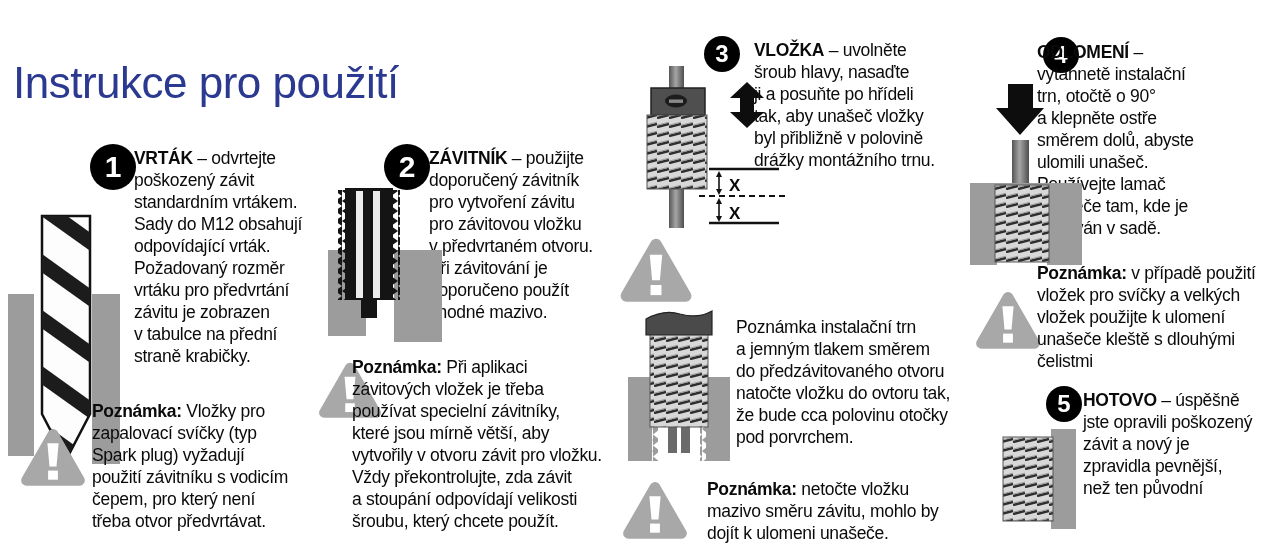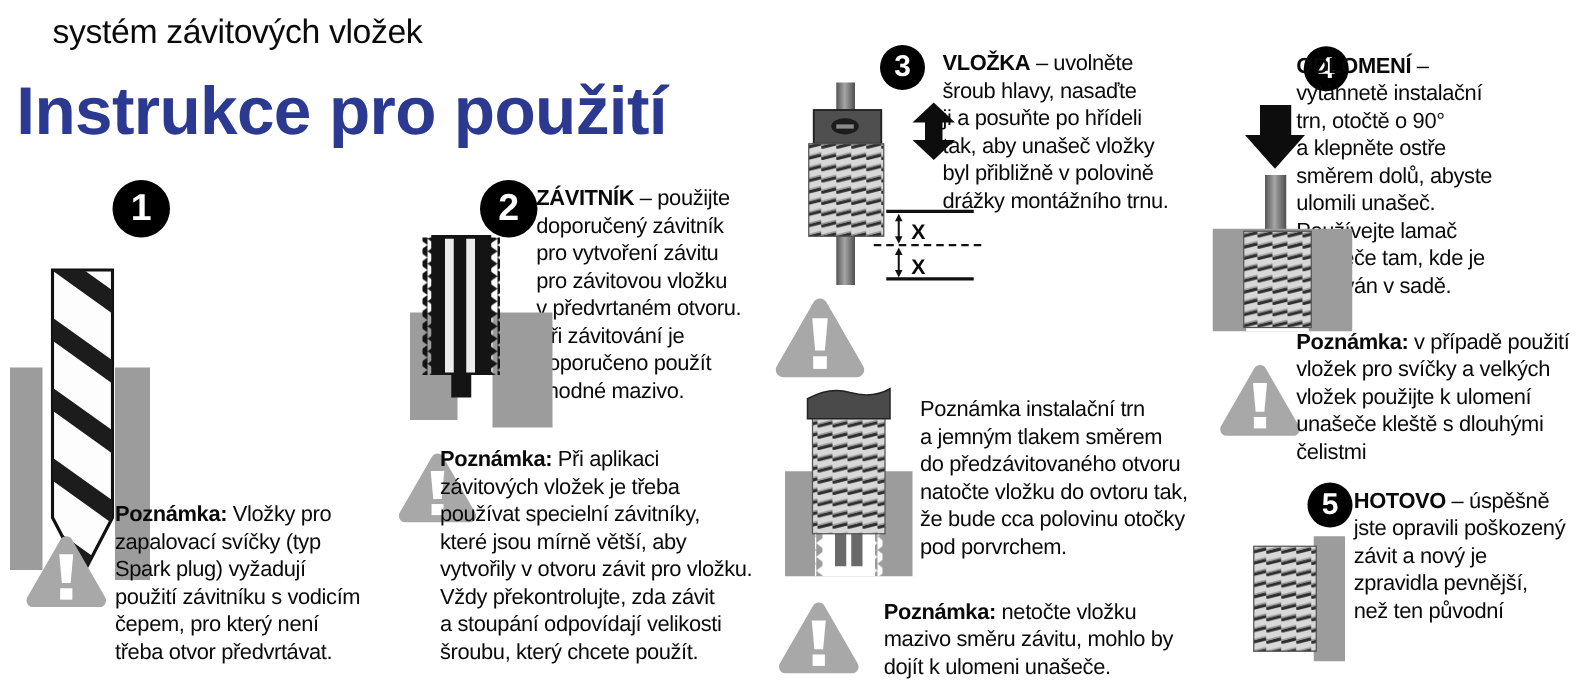--- a/index.html
+++ b/index.html
@@ -3,21 +3,21 @@
 <meta charset="utf-8">
 <style>
   * { margin:0; padding:0; box-sizing:border-box; }
   html,body { background:#fff; }
   .page {
     position:relative; width:1269px; height:557px; background:#ffffff;
     font-family:"Liberation Sans", sans-serif; color:#0a0a0a; overflow:hidden;
   }
   .abs { position:absolute; }
   .subtitle { font-size:27px; letter-spacing:-0.3px; color:#0a0a0a; }
-  .title { font-size:54px; letter-spacing:-0.5px; color:#2B3990;font-weight:bold; }
+  .title { font-size:44px; letter-spacing:-0.5px; color:#2B3990; }
   .badge {
     background:#000; color:#fff; border-radius:50%;
     display:flex; align-items:center; justify-content:center; font-weight:bold;
   }
   .badge.lg { width:46px; height:46px; font-size:30px; }
   .badge.sm { width:36px; height:36px; font-size:24px; }
   .step-text, .note-text, .para-text {
     font-size:17.5px; line-height:22px; white-space:pre-line; letter-spacing:-0.3px;
   }
   b { font-weight:bold;margin-top:10px; }
@@ -53,24 +53,33 @@
           <polygon points="0,0 7,5.5 0,11" fill="#ffffff"></polygon>
         </pattern>
       <symbol id="warn" viewBox="0 0 100 90">
         <path d="M50,11 L88,77 L12,77 Z" fill="#a8a8a8" stroke="#a8a8a8" stroke-width="15" stroke-linejoin="round"></path>
         <polygon points="42,24 58,24 55,57 45,57" fill="#fff"></polygon>
         <rect x="43" y="63" width="14" height="13" fill="#fff"></rect>
       </symbol>
     </defs>
   </svg>
 
-  <div class="abs subtitle" style="left:42px;top:10px">systém závitových vložek</div>
   <div class="abs title" style="left:13px;top:58px">Instrukce pro použití</div>
 
   <div class="abs badge lg" style="left:90px;top:144px">1</div>
+  <div class="abs step-text" style="left:134px;top:147px;width:240px"><b>VRTÁK</b><span> – odvrtejte
+poškozený závit
+standardním vrtákem.
+Sady do M12 obsahují
+odpovídající vrták.
+Požadovaný rozměr
+vrtáku pro předvrtání
+závitu je zobrazen
+v tabulce na přední
+straně krabičky.</span></div>
 
   <svg class="abs" style="left:2px;top:214px" width="122" height="258" viewBox="0 0 122 258">
     <rect x="6" y="80" width="26" height="162" fill="#9c9c9c"></rect>
     <rect x="90" y="80" width="28" height="170" fill="#9c9c9c"></rect>
     <defs>
         <clipPath id="dclip">
           <polygon points="40,2 88,2 88,200 64,246 40,200"></polygon>
         </clipPath>
       </defs>
     <polygon points="40,2 88,2 88,200 64,246 40,200" fill="#fdfdfd" stroke="#111" stroke-width="2.5"></polygon>

